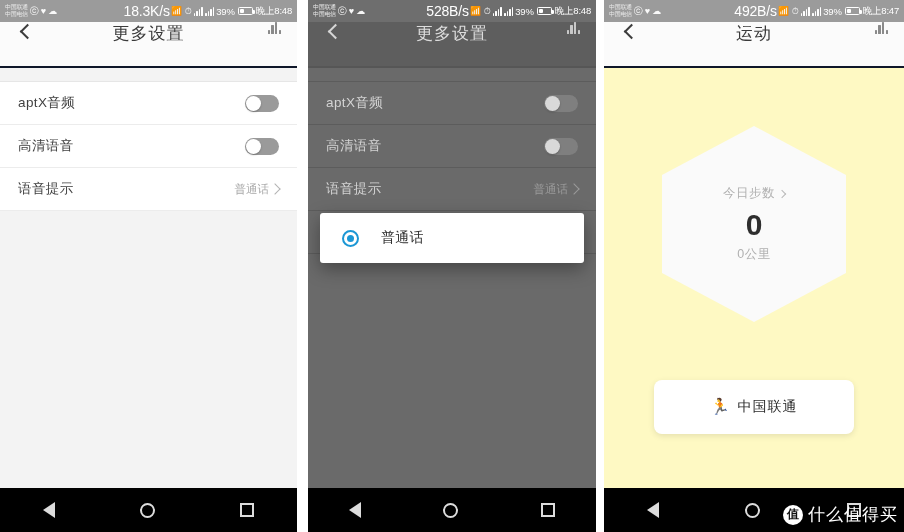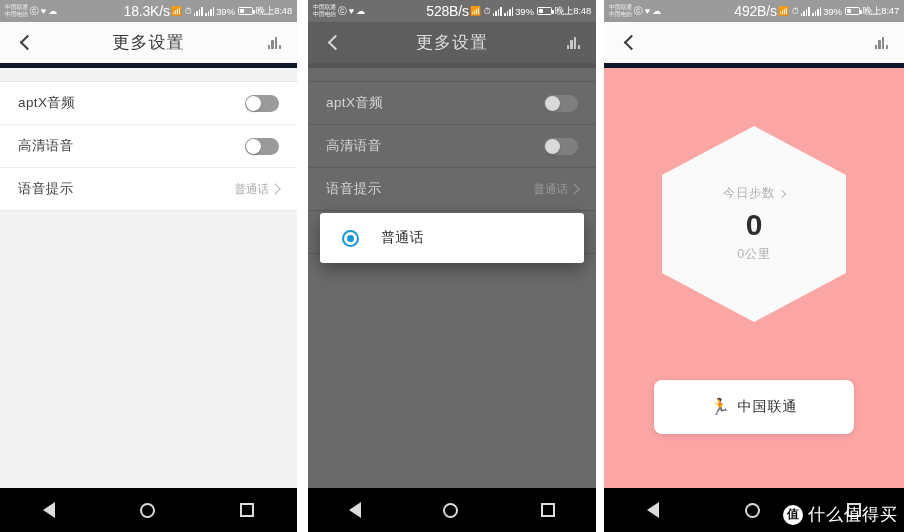--- a/index.html
+++ b/index.html
@@ -82,23 +82,23 @@
   .bars i { display: block; width: 1.6px; background: #fff; border-radius: .5px; }
   .bars i:nth-child(1) { height: 3px; }
   .bars i:nth-child(2) { height: 5px; }
   .bars i:nth-child(3) { height: 7px; }
   .bars i:nth-child(4) { height: 9px; }
 
   
   .appbar {
     height: 46px;
     background: #fbfbfb;
-    display: flex; align-items: center;
+    display: flex; align-items: flex-start;
     padding: 0 16px;
-    border-bottom: 5px solid #0f172a;
+    border-bottom: 2px solid #0f172a;
     position: relative;
   }
   .panel.dim .appbar { background: #5e5e5e; border-bottom-color: #565656; }
   .back-chevron {
     width: 20px; height: 20px;
     position: relative; flex: none; cursor: pointer;
   }
   .back-chevron::before {
     content: ""; position: absolute;
     left: 6px; top: 4px;
@@ -216,21 +216,21 @@
     left: 3px; top: 3px;
     width: 7px; height: 7px;
     border-radius: 50%;
     background: #1b97d5;
   }
   .dlg-label { font-size: 14px; color: #2f2f2f; letter-spacing: .3px; }
 
   
   .sport-body {
     height: calc(532px - 22px - 46px - 44px);
-    background: #fca5a5;
+    background: #fef9c3;
     position: relative;
   }
   .hexwrap {
     position: absolute;
     left: 50%; transform: translateX(-50%);
     top: 58px;
     width: 184px; height: 196px;
   }
   .hex {
     width: 184px; height: 196px;
@@ -506,20 +506,21 @@
             <i></i>
           </span>
         <span>39%</span>
         <span class="batt"></span>
         <span>晚上8:47</span>
       </div>
     </div>
 
     <div class="appbar">
       <div class="back-chevron"></div>
+      <div class="appbar-title">运动</div>
       <div class="chart-icon">
           <i></i>
           <i></i>
           <i></i>
           <i></i>
         </div>
     </div>
 
     <div class="sport-body">
       <div class="hexwrap">

